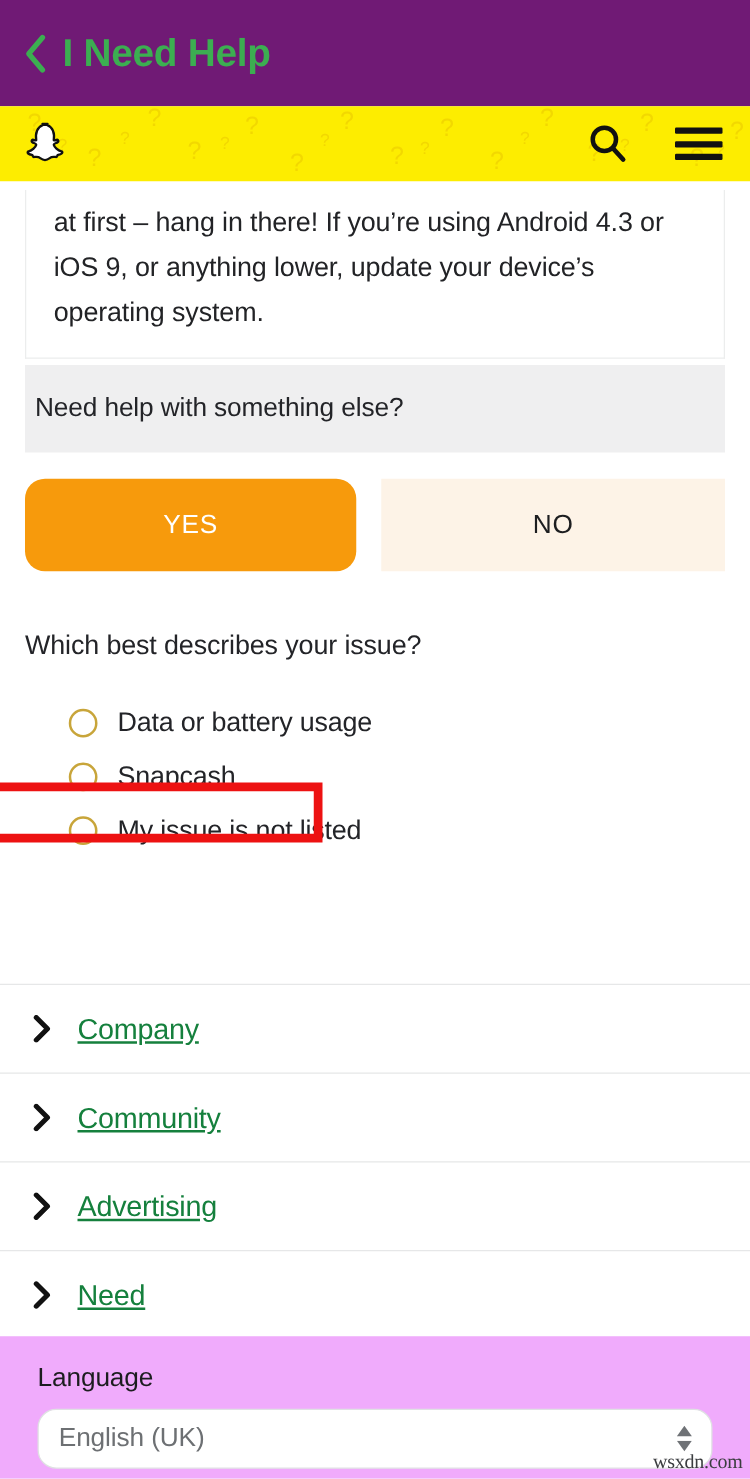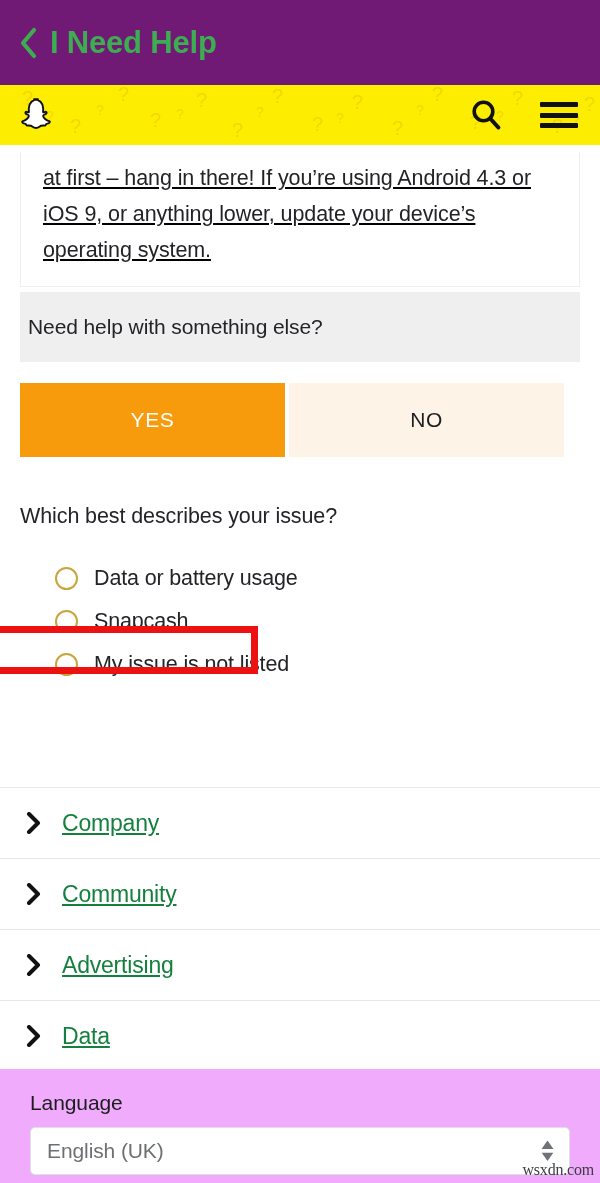--- a/index.html
+++ b/index.html
@@ -86,21 +86,20 @@
   
   .answer-card {
     position: absolute;
     left: 20px; top: 152px;
     width: 560px;
     min-height: 113px;
     background: #ffffff;
     border: 1px solid #eceded;
     border-top: none;
     padding: 8px 24px 18px 22px;
-    text-decoration: underline;
   }
   .answer-text {
     font-size: 21.5px;
     line-height: 36px;
     color: #222326;
     letter-spacing: -0.1px;
   }
 
   
   .needhelp-box {
@@ -132,21 +131,22 @@
     justify-content: center;
     font-size: 21px;
     letter-spacing: 0.6px;
     cursor: pointer;
     user-select: none;
   }
   .btn-yes {
     width: 265px;
     background: #f79a0c;
     color: #ffffff;
-    margin-right: 4px;
+    margin-right: 20px;
+    border-radius: 16px;
   }
   .btn-no {
     width: 275px;
     background: #fdf3e7;
     color: #1d1e20;
   }
 
   
   .issue-question {
     position: absolute;
@@ -232,21 +232,21 @@
     font-size: 21px;
     color: #1c1d1f;
     letter-spacing: -0.1px;
     margin-bottom: 12px;
   }
   .lang-select {
     position: relative;
     width: 540px; height: 48px;
     background: #ffffff;
     border: 1px solid #dfe1e3;
-    border-radius: 5px;
+    border-radius: 15px;
     display: flex;
     align-items: center;
     padding-left: 16px;
     cursor: pointer;
   }
   .lang-value {
     font-size: 21px;
     color: #6d7073;
     letter-spacing: -0.1px;
   }
@@ -392,21 +392,21 @@
         </svg>
       </div>
       <div class="accordion-label">Advertising</div>
     </div>
     <div class="accordion-item">
       <div class="accordion-chevron">
         <svg width="16" height="22" viewBox="0 0 16 22">
           <path d="M3 2 L12 11 L3 20" fill="none" stroke="#111111" stroke-width="4" stroke-linecap="round" stroke-linejoin="round"></path>
         </svg>
       </div>
-      <div class="accordion-label">Data</div>
+      <div class="accordion-label">Need</div>
     </div>
   </div>
 
   <div class="lang-section">
     <div class="lang-label">Language</div>
     <div class="lang-select">
       <div class="lang-value">English (UK)</div>
       <div class="lang-stepper">
         <svg width="13" height="9" viewBox="0 0 13 9">
             <path d="M6.5 0 L12.5 8.5 L0.5 8.5 Z" fill="#6f7276"></path>

